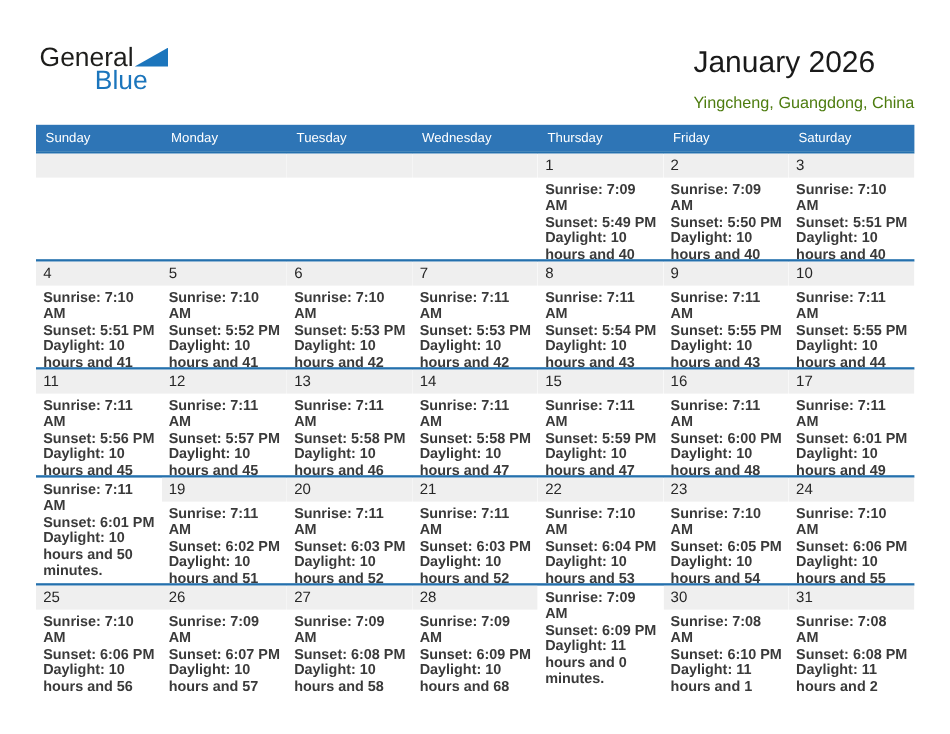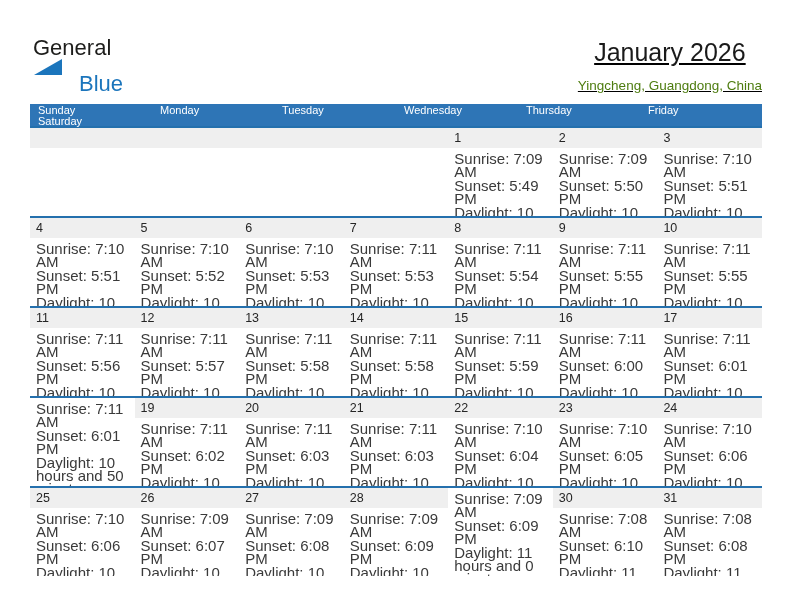--- a/index.html
+++ b/index.html
@@ -17,22 +17,21 @@
   }
   
   .logo {
     position: absolute;
     left: 33px;
     top: 37px;
     line-height: 1;
   }
   .logo-top {
     display: flex;
-    align-items: flex-start;
-    flex-direction: column;
+    align-items: center;
   }
   .logo-general {
     font-size: 22px;
     color: #1d1d1b;
     letter-spacing: 0px;
   }
   .logo-tri {
     display: inline-block;
     width: 28px;
     height: 16px;
@@ -45,22 +44,21 @@
     font-size: 22px;
     color: var(--logo-blue, #1b75bc);
     margin-top: -3px;
     margin-left: 46px;
   }
   
   .titles {
     position: absolute;
     right: 30px;
     top: 38px;
-    text-align: center;
-    text-decoration: underline;
+    text-align: left;
   }
   .title {
     margin: 0;
     font-size: 25px;
     font-weight: 400;
     color: var(--text-dark, #1a1a1a);
   }
   .subtitle {
     margin-top: 11px;
     font-size: 13.5px;
@@ -68,21 +66,21 @@
   }
   
   .cal {
     position: absolute;
     left: 30px;
     top: 104px;
     width: 732px;
   }
   .cal-head {
     display: grid;
-    grid-template-columns: repeat(6, 1fr);
+    grid-template-columns: repeat(7, 1fr);
     height: 22px;
     align-items: center;
     background: var(--header-bg, #2e75b6);
   }
   .cal-head .wd {
     color: #ffffff;
     font-size: 11px;
     padding-left: 8px;
     white-space: nowrap;
     overflow: hidden;
@@ -99,23 +97,24 @@
   .day-band {
     height: 20px;
     line-height: 20px;
     background: var(--day-band-bg, #efefef);
     font-size: 12.5px;
     color: #262626;
     padding-left: 6px;
   }
   .info {
     padding: 4px 3px 0 6px;
-    font-size: 15px;
+    font-size: 12px;
     line-height: 13.4px;
     color: var(--text-body, #3a3a3a);
+    font-weight: bold;
   }
 </style>
 </head>
 <body>
 
 <div class="page">
 
   <div class="logo">
     <div class="logo-top">
       <span class="logo-general">General</span>

